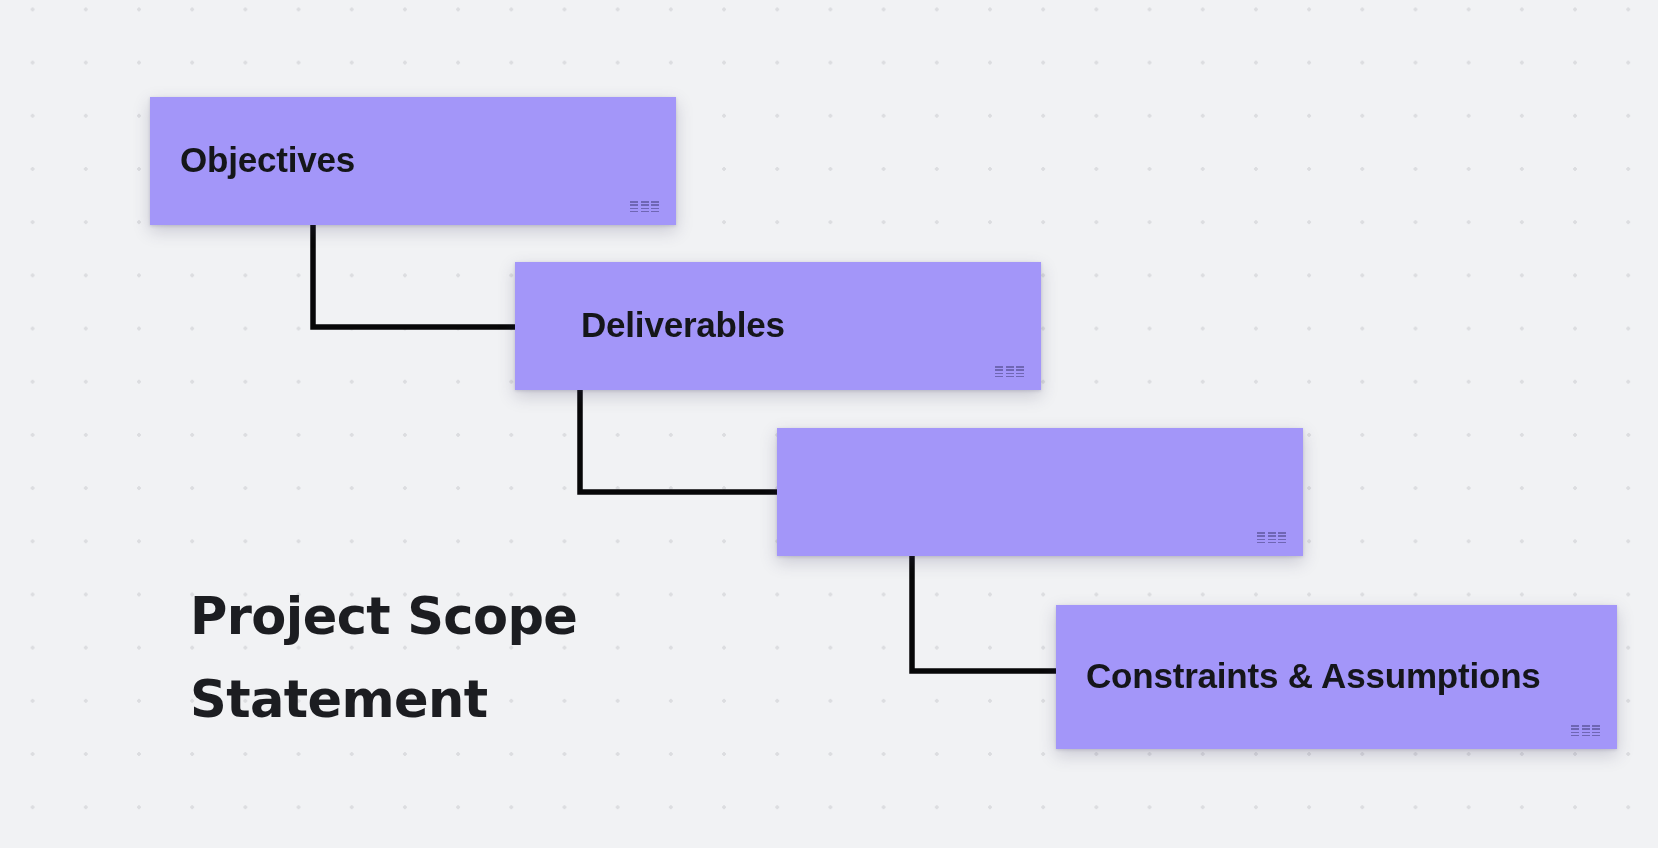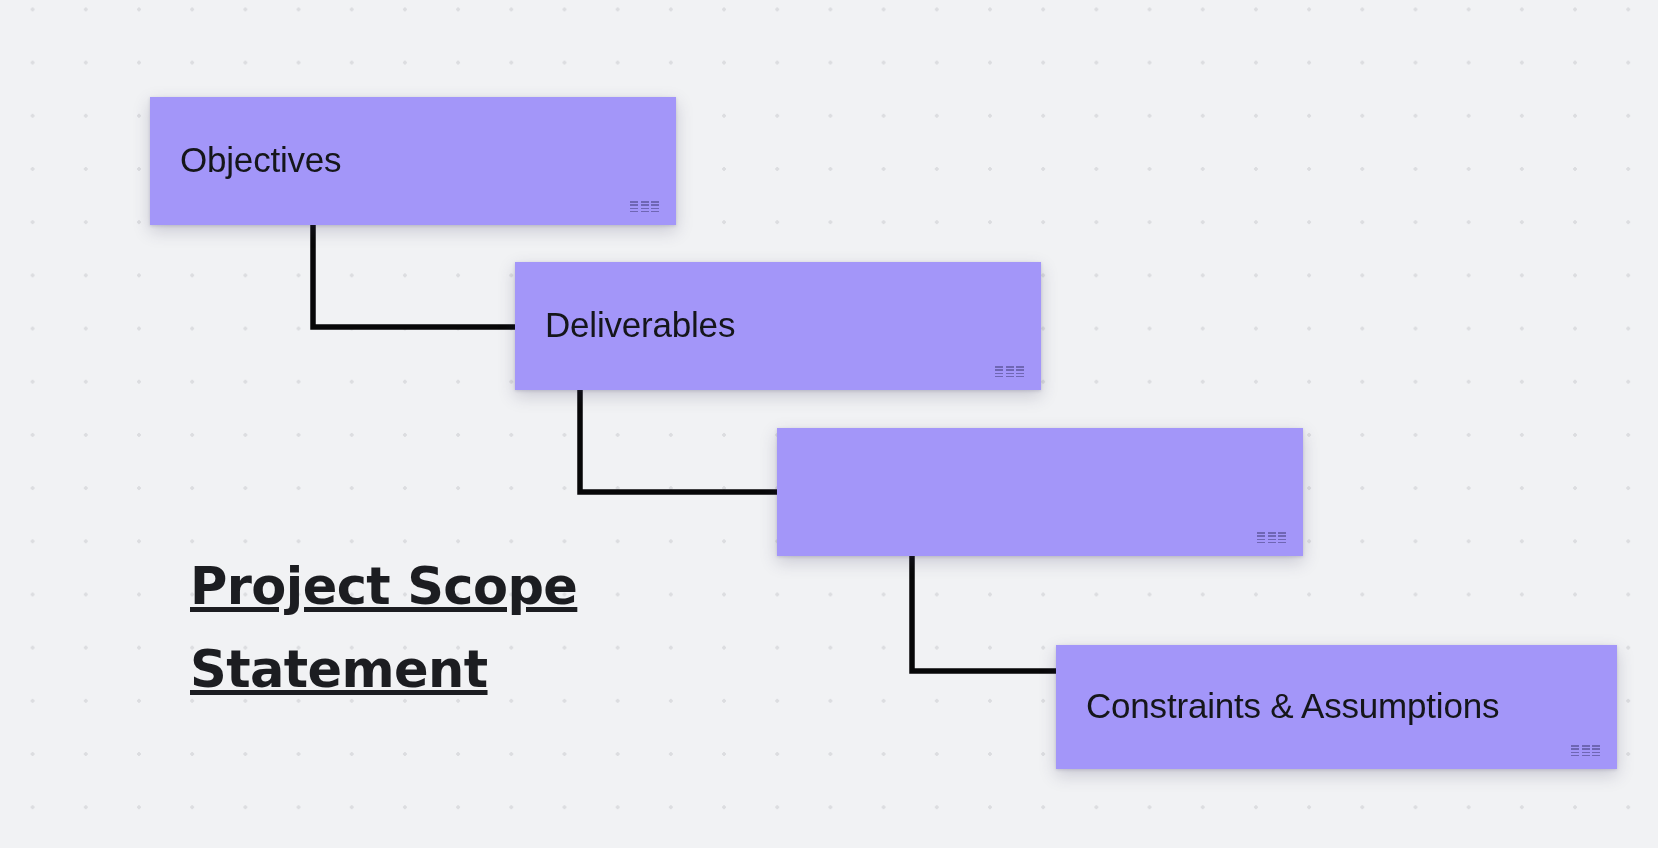--- a/index.html
+++ b/index.html
@@ -56,21 +56,21 @@
                 0 1px 3px rgba(60, 55, 95, 0.18);
     display: block;
   }
   .card-label {
     position: absolute;
     left: 30px;
     top: 50%;
     transform: translateY(-52%);
     font-family: "Liberation Sans", sans-serif;
     font-size: 35px;
-    font-weight: 400;
+    font-weight: 700;
     color: #15161a;
     letter-spacing: -0.2px;
     white-space: nowrap;
     line-height: 1.1;
   }
 
   
   .card-handle {
     position: absolute;
     right: 17px;
@@ -86,30 +86,29 @@
         to bottom,
         #6f66b4 0px, #6f66b4 1.6px,
         #a396f9 1.6px, #a396f9 3.4px);
     background-color: #8d83d8;
   }
 
   
   #page-title {
     position: absolute;
     left: 190px;
-    top: 546px;
+    top: 576px;
     width: 470px;
     font-family: "DejaVu Sans", sans-serif;
     font-weight: 700;
     font-size: 51px;
     line-height: 1.62;
     letter-spacing: -0.6px;
     color: #1c1d21;
     white-space: pre-line;
-    text-decoration: underline;
   }
 </style>
 </head>
 <body>
 
 <div id="canvas" style="background-color: rgb(241, 242, 244);">
 
   <div class="connector-layer">
     <svg viewBox="0 0 1658 848" xmlns="http://www.w3.org/2000/svg" aria-hidden="true">
       <path class="connector-path" d="M 313 225 L 313 327 L 515 327" style="stroke: rgb(7, 7, 8);"></path>
@@ -121,37 +120,37 @@
   <div class="card" style="left: 150px; top: 97px; width: 526px; height: 128px; background: rgb(163, 150, 249);">
     <span class="card-label" style="color: rgb(21, 22, 26);">Objectives</span>
     <span class="card-handle">
       <i class="blk"></i>
         <i class="blk"></i>
         <i class="blk"></i>
     </span>
   </div>
 
   <div class="card" style="left: 515px; top: 262px; width: 526px; height: 128px; background: rgb(163, 150, 249);">
-    <span class="card-label" style="color: rgb(21, 22, 26);">Deliverables</span>
+    <span class="card-label" style="color: rgb(21, 22, 26); margin-left: 36px;">Deliverables</span>
     <span class="card-handle">
       <i class="blk"></i>
         <i class="blk"></i>
         <i class="blk"></i>
     </span>
   </div>
 
   <div class="card" style="left: 777px; top: 428px; width: 526px; height: 128px; background: rgb(163, 150, 249);">
     <span class="card-handle">
       <i class="blk"></i>
         <i class="blk"></i>
         <i class="blk"></i>
     </span>
   </div>
 
-  <div class="card" style="left: 1056px; top: 605px; width: 561px; height: 124px; background: rgb(163, 150, 249); margin-top: 40px;">
+  <div class="card" style="left: 1056px; top: 605px; width: 561px; height: 144px; background: rgb(163, 150, 249);">
     <span class="card-label" style="color: rgb(21, 22, 26);">Constraints &amp; Assumptions</span>
     <span class="card-handle">
       <i class="blk"></i>
         <i class="blk"></i>
         <i class="blk"></i>
     </span>
   </div>
 
   <div id="page-title" style="color: rgb(28, 29, 33);">Project Scope
 Statement</div>

